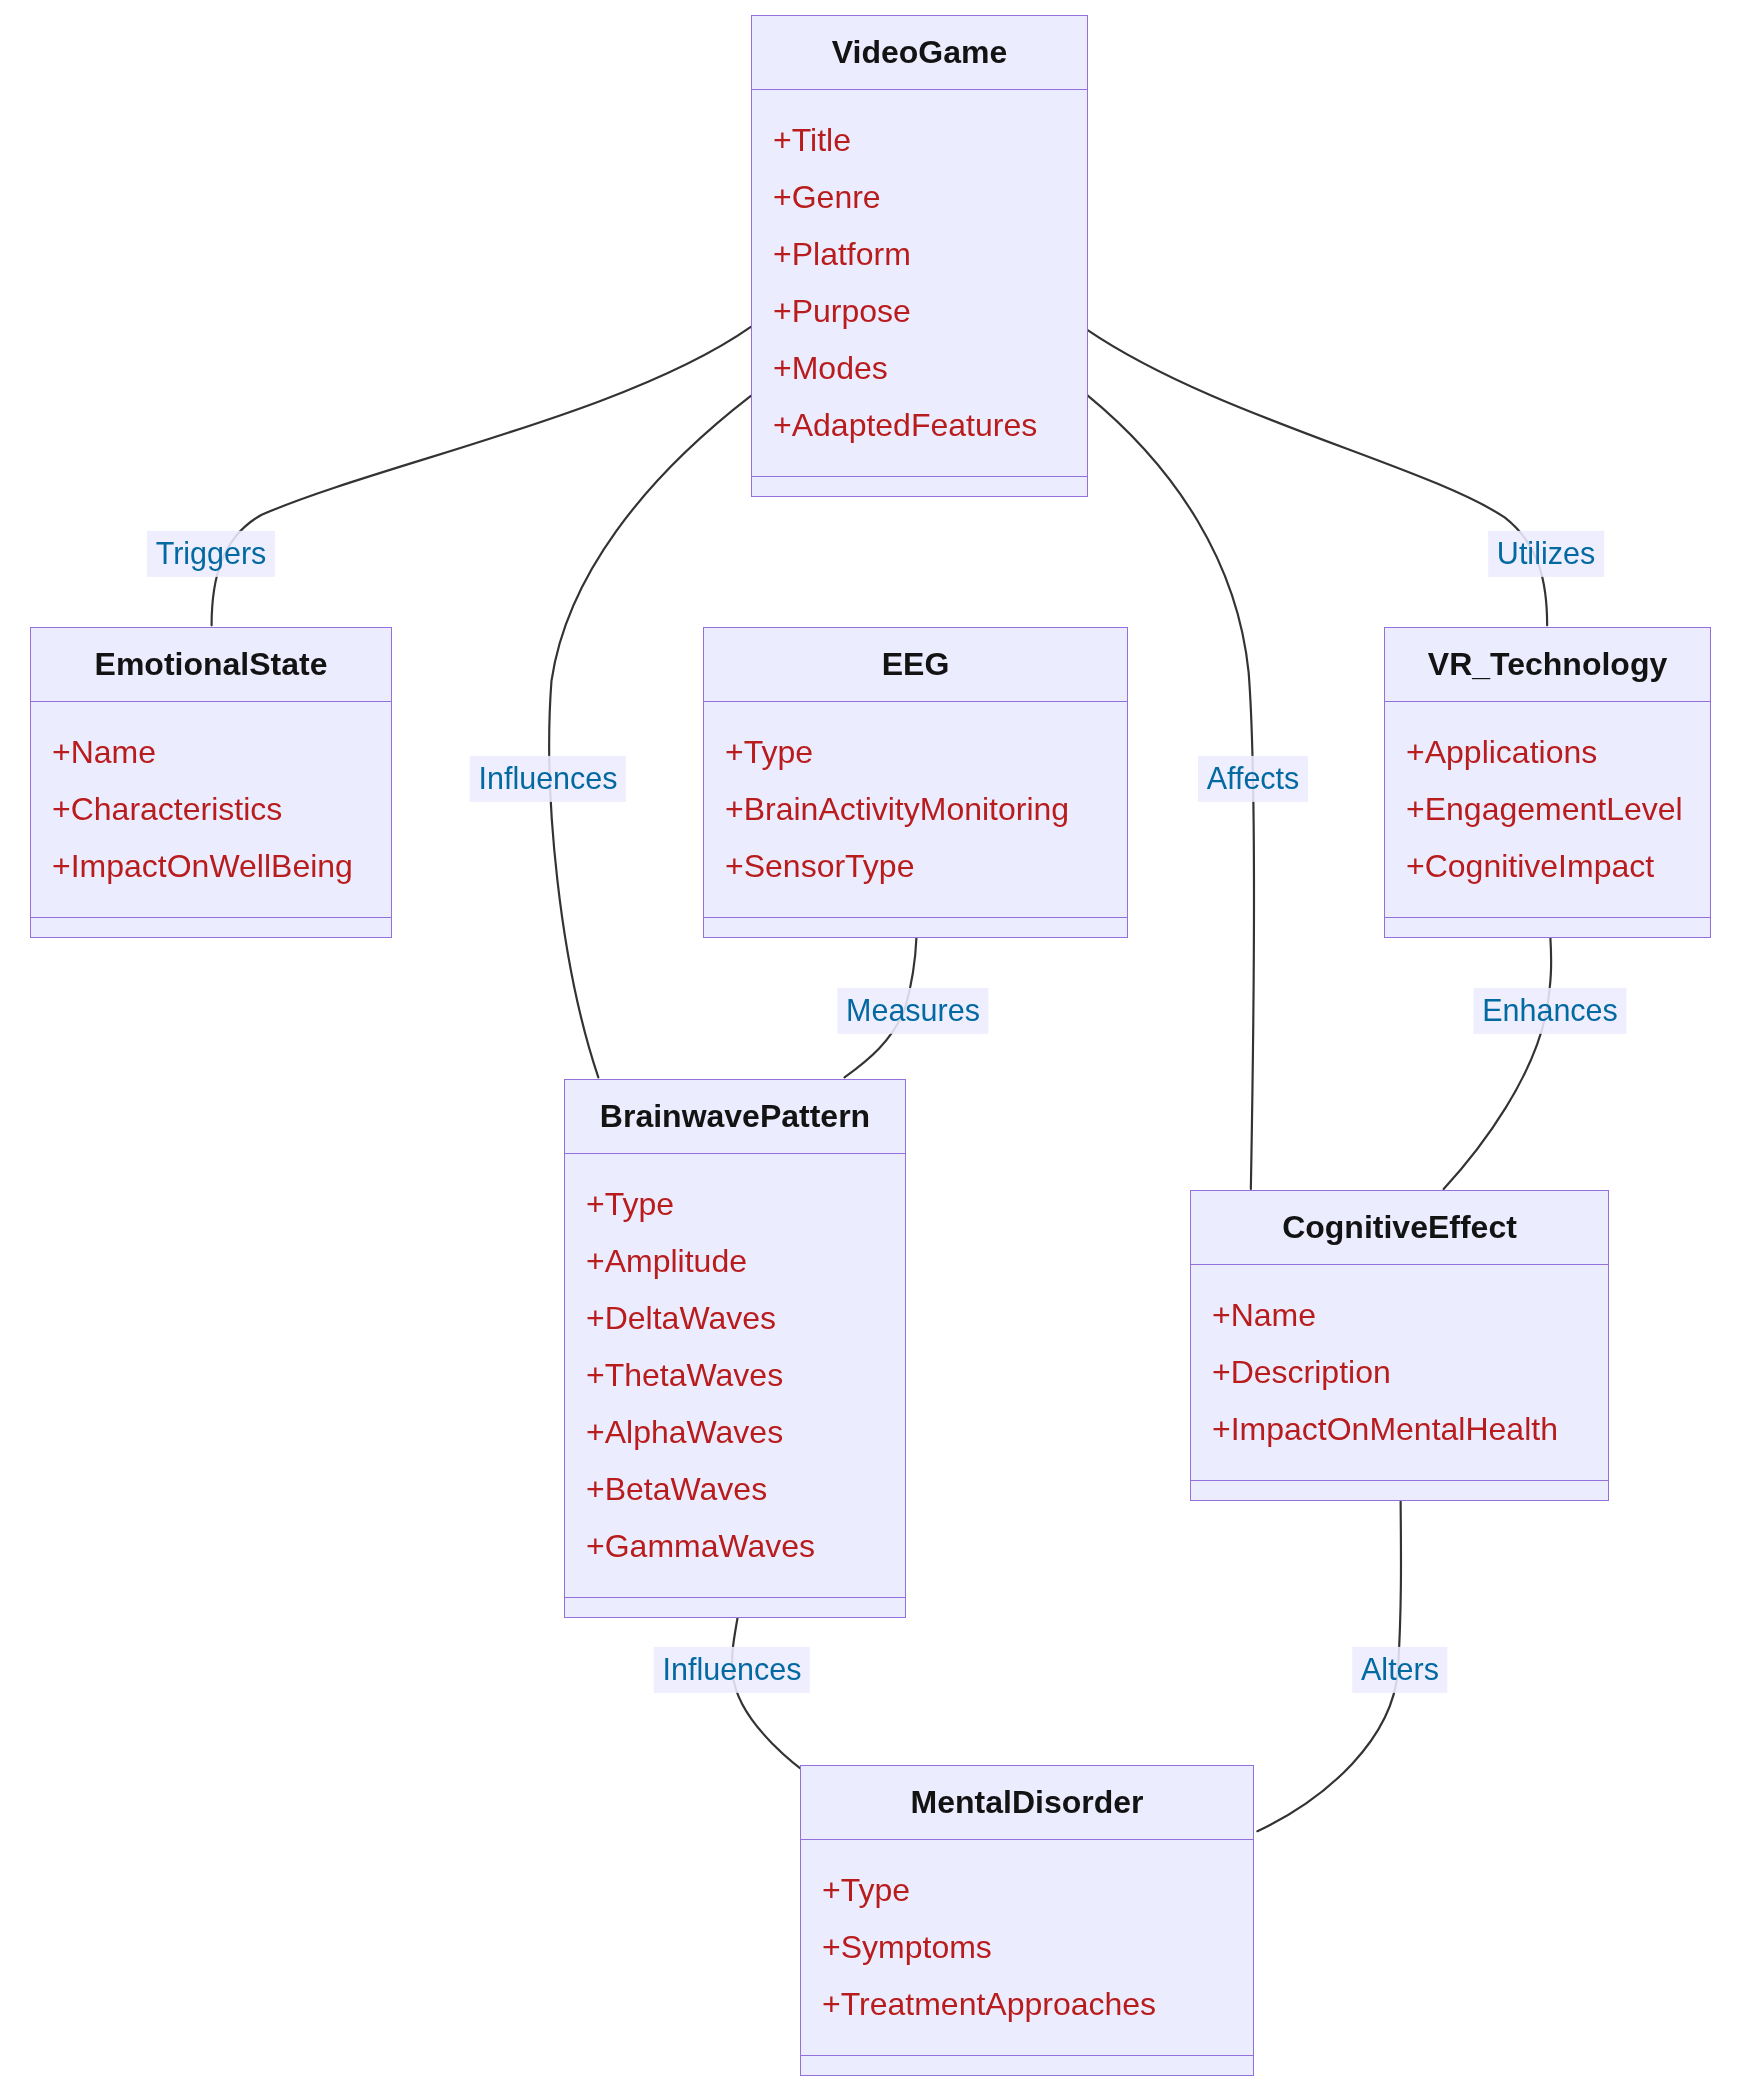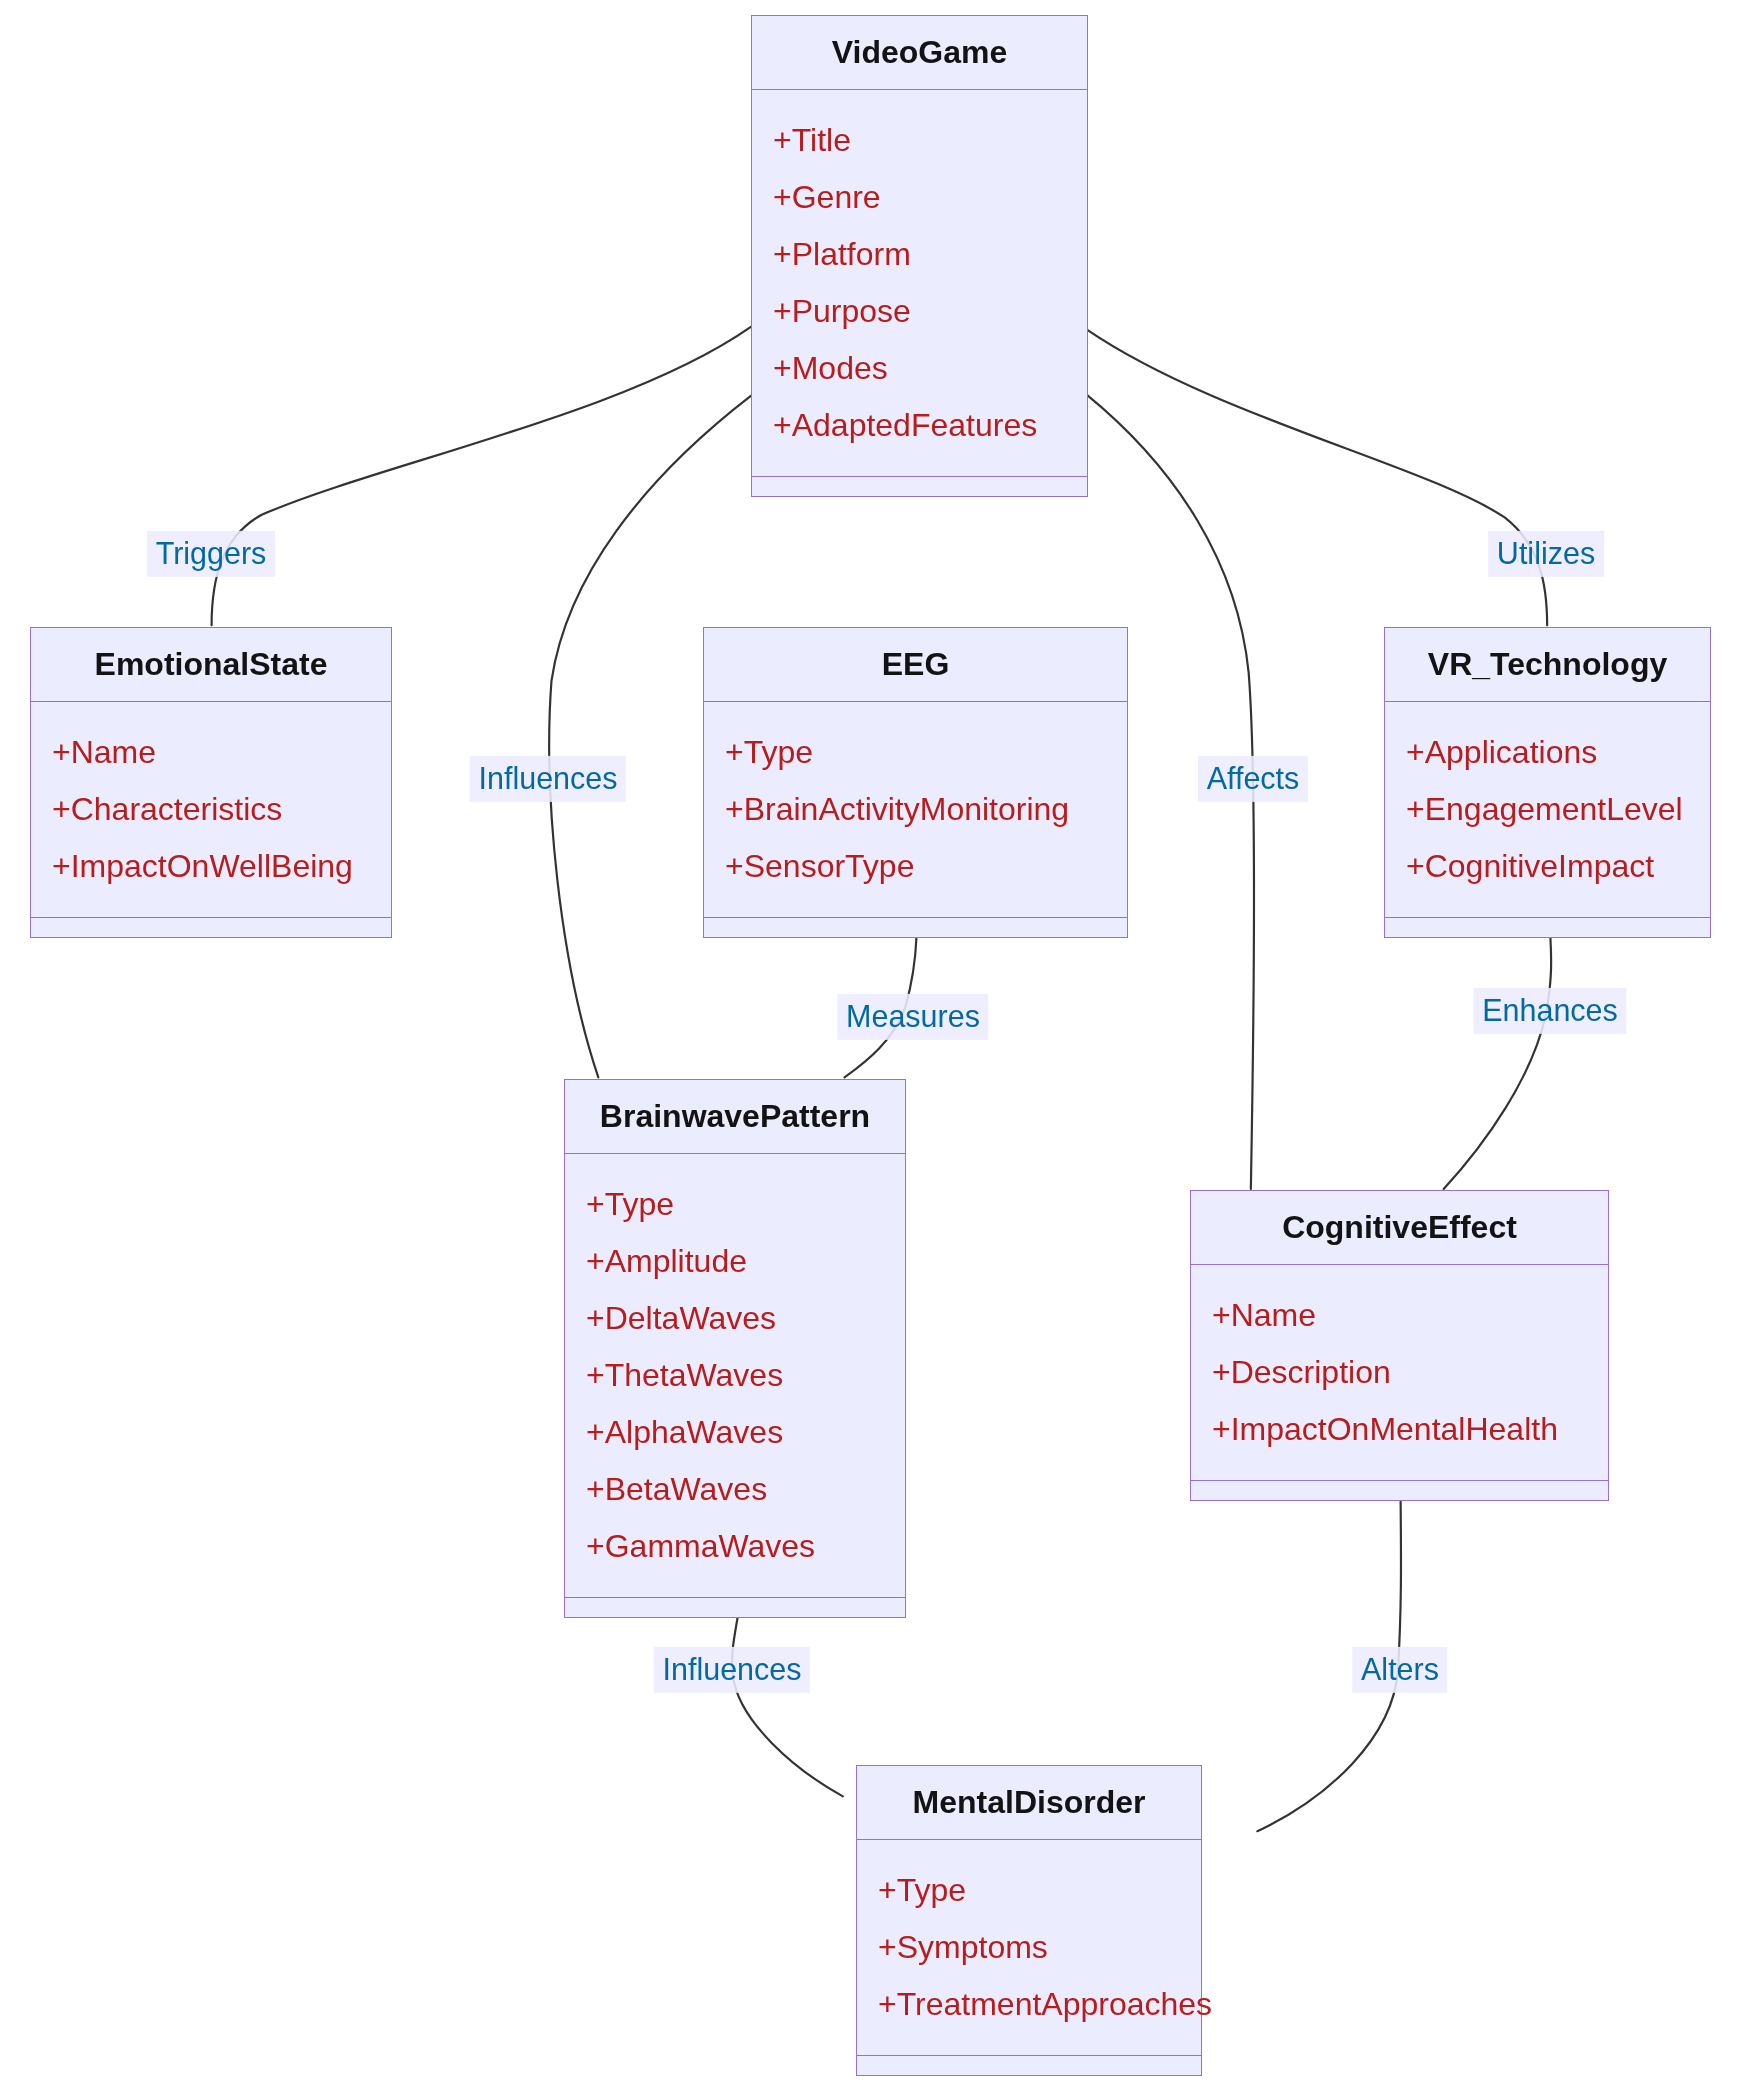--- a/index.html
+++ b/index.html
@@ -86,21 +86,21 @@
     <path d="M 1682 1722 C 1680 1770, 1674 1805, 1662 1848 C 1640 1910, 1592 1948, 1550 1978"></path>
     <path d="M 2846 1722 C 2849 1775, 2847 1805, 2840 1850 C 2818 1975, 2722 2105, 2650 2183"></path>
     <path d="M 1354 2968 C 1347 3010, 1341 3035, 1345 3075 C 1354 3160, 1460 3250, 1547 3298"></path>
     <path d="M 2571 2757 C 2572 2860, 2573 2955, 2566 3068 C 2556 3190, 2440 3300, 2308 3362"></path>
   </svg>
 
   <div class="edge-label" style="left:211px;  top:554px;">Triggers</div>
   <div class="edge-label" style="left:548px; top:779px;">Influences</div>
   <div class="edge-label" style="left:1546px; top:554px;">Utilizes</div>
   <div class="edge-label" style="left:1253px; top:779px;">Affects</div>
-  <div class="edge-label" style="left:913px; top:1011px;margin-top:6px;">Measures</div>
+  <div class="edge-label" style="left:913px; top:1011px;">Measures</div>
   <div class="edge-label" style="left:1550px; top:1011px;">Enhances</div>
   <div class="edge-label" style="left:732px; top:1670px;">Influences</div>
   <div class="edge-label" style="left:1400px; top:1670px;">Alters</div>
 
   <div class="class-box" style="left:751px; top:15.3px; width:337px;">
     <div class="class-title">VideoGame</div>
     <ul class="class-attrs">
       <li>+Title</li>
       <li>+Genre</li>
       <li>+Platform</li>
@@ -158,21 +158,21 @@
   <div class="class-box" style="left:1190px; top:1190px; width:419px;">
     <div class="class-title">CognitiveEffect</div>
     <ul class="class-attrs">
       <li>+Name</li>
       <li>+Description</li>
       <li>+ImpactOnMentalHealth</li>
     </ul>
     <div class="class-methods"></div>
   </div>
 
-  <div class="class-box" style="left:856px; top:1765px; width:346px;">
+  <div class="class-box" style="left:800px; top:1765px; width:454px;">
     <div class="class-title">MentalDisorder</div>
     <ul class="class-attrs">
       <li>+Type</li>
       <li>+Symptoms</li>
       <li>+TreatmentApproaches</li>
     </ul>
     <div class="class-methods"></div>
   </div>
 
 </div>

